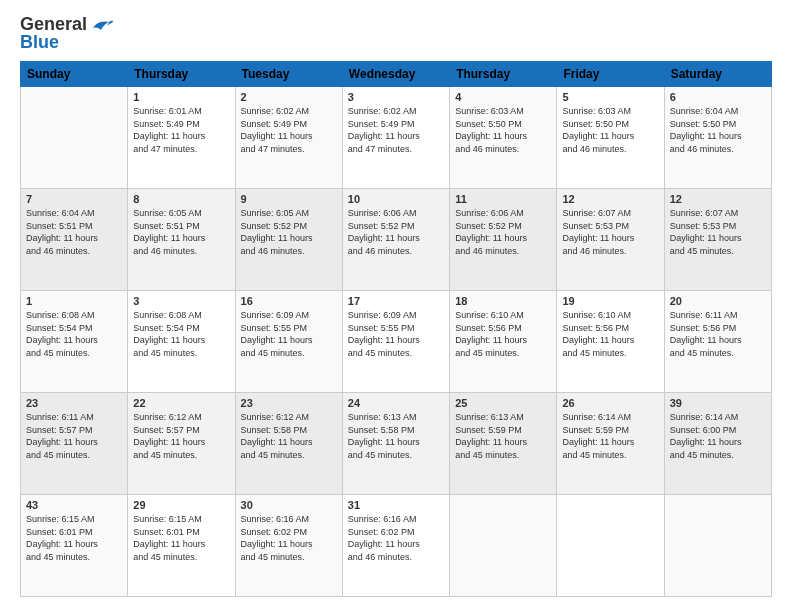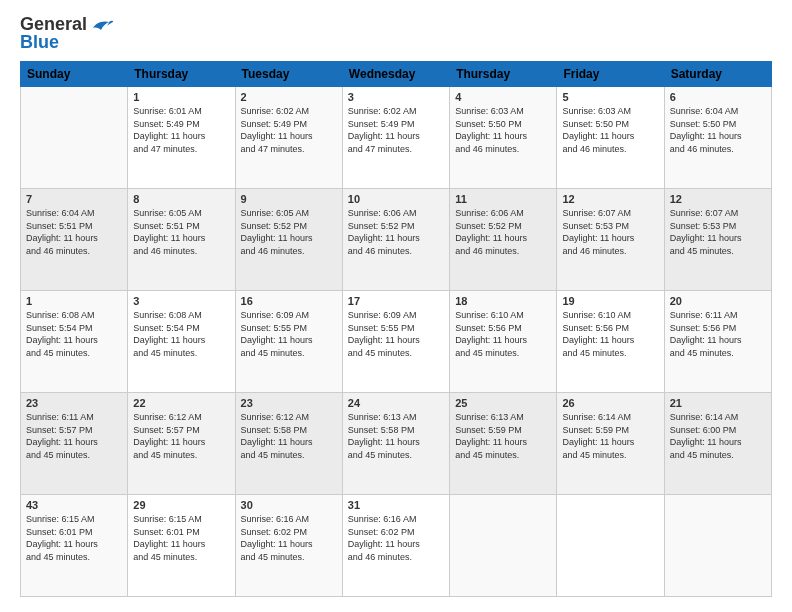--- a/index.html
+++ b/index.html
@@ -324,21 +324,21 @@
 and 45 minutes.</div>
           </td>
           <td>
             <span class="day-number">26</span>
             <div class="day-info" style="white-space: pre-line;">Sunrise: 6:14 AM
 Sunset: 5:59 PM
 Daylight: 11 hours
 and 45 minutes.</div>
           </td>
           <td>
-            <span class="day-number">21</span>
+            <span class="day-number">39</span>
             <div class="day-info" style="white-space: pre-line;">Sunrise: 6:14 AM
 Sunset: 6:00 PM
 Daylight: 11 hours
 and 45 minutes.</div>
           </td>
         </tr>
         <tr>
           <td>
             <span class="day-number">43</span>
             <div class="day-info" style="white-space: pre-line;">Sunrise: 6:15 AM

